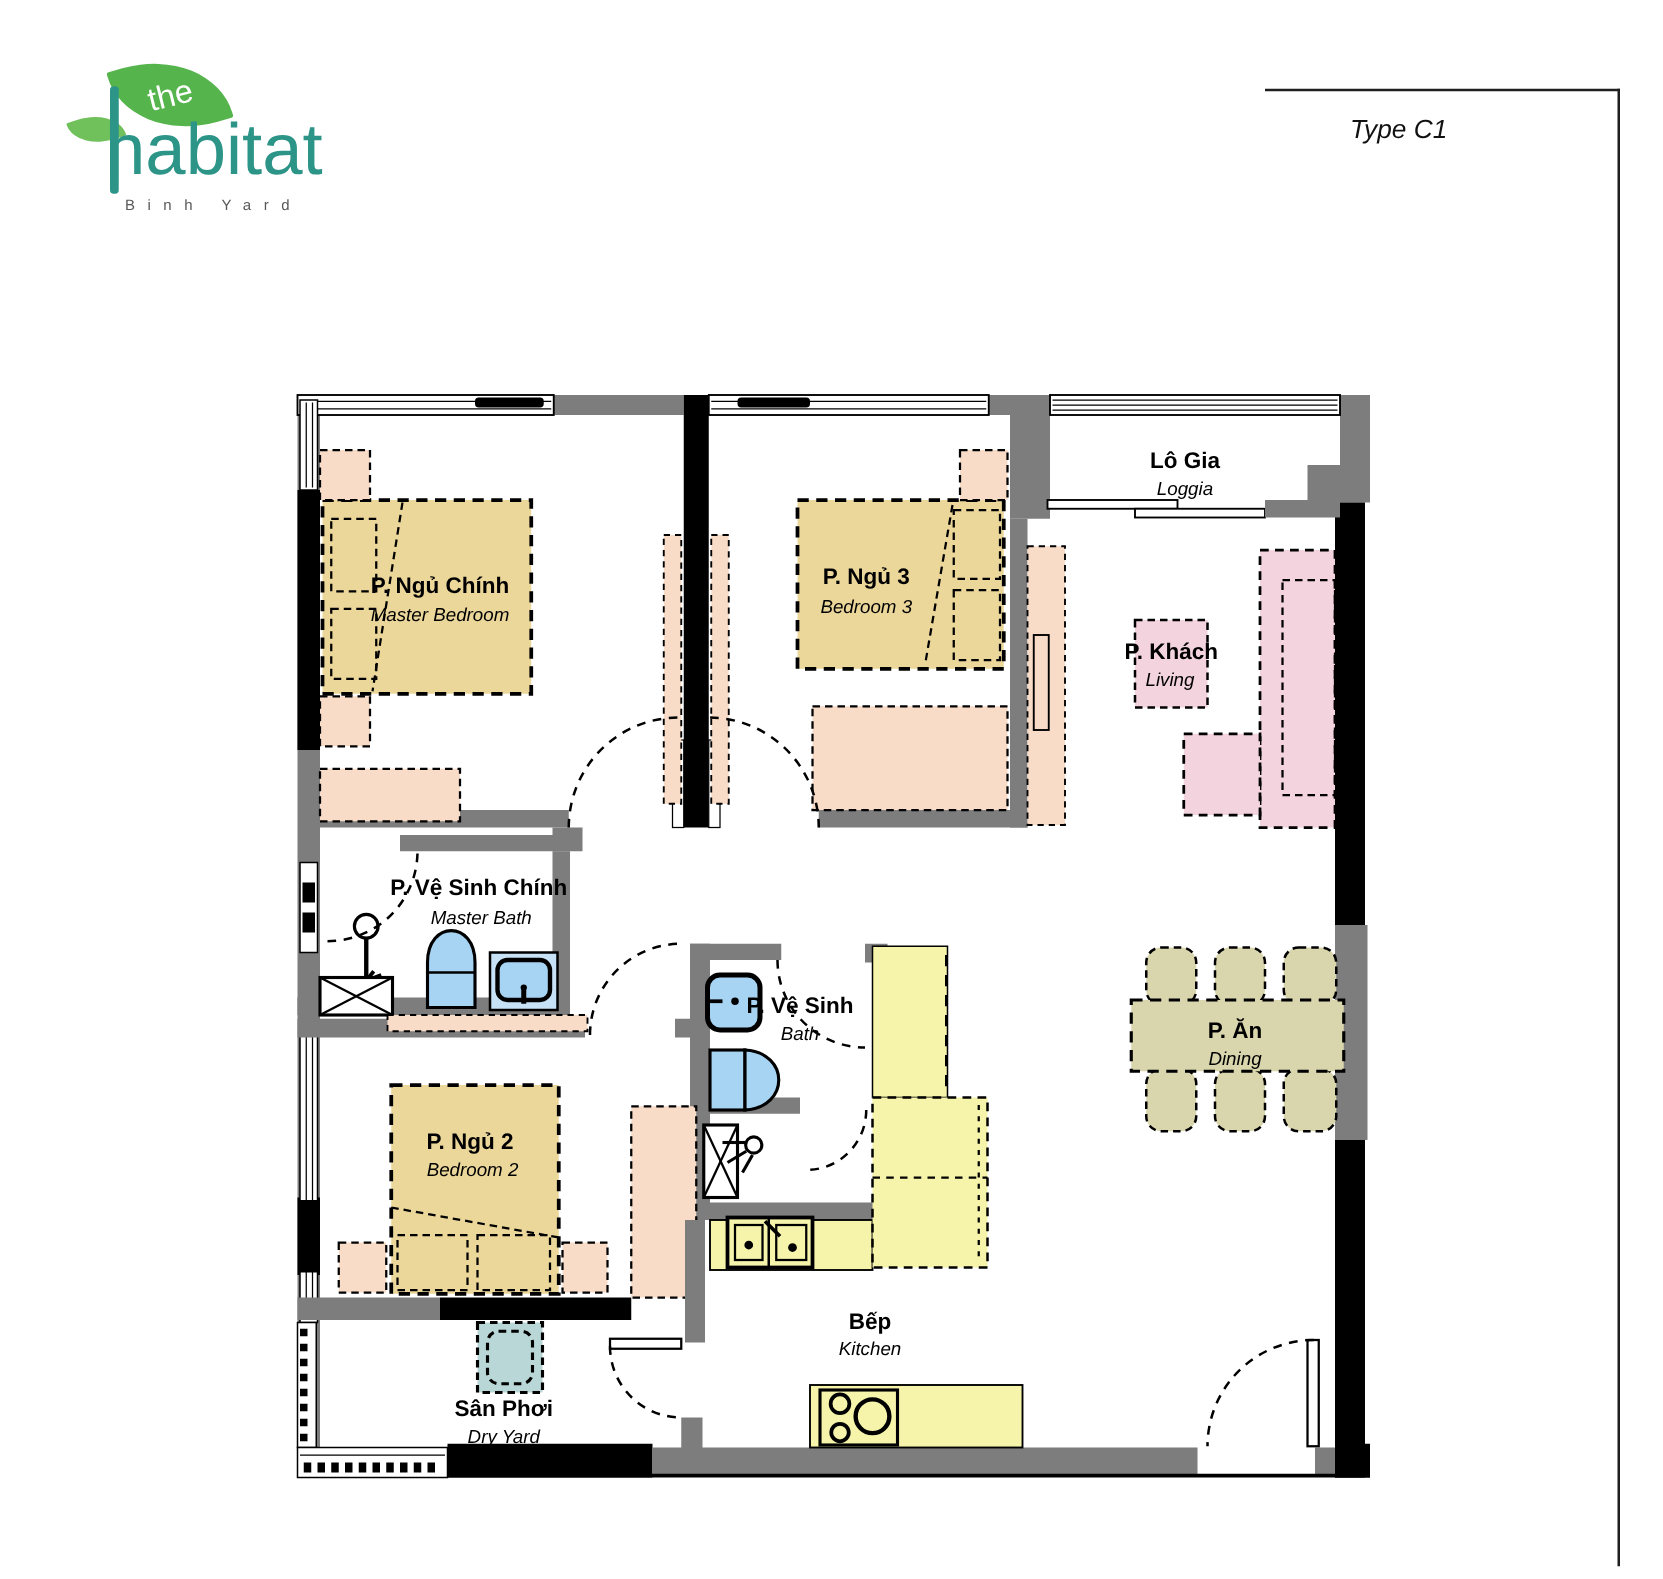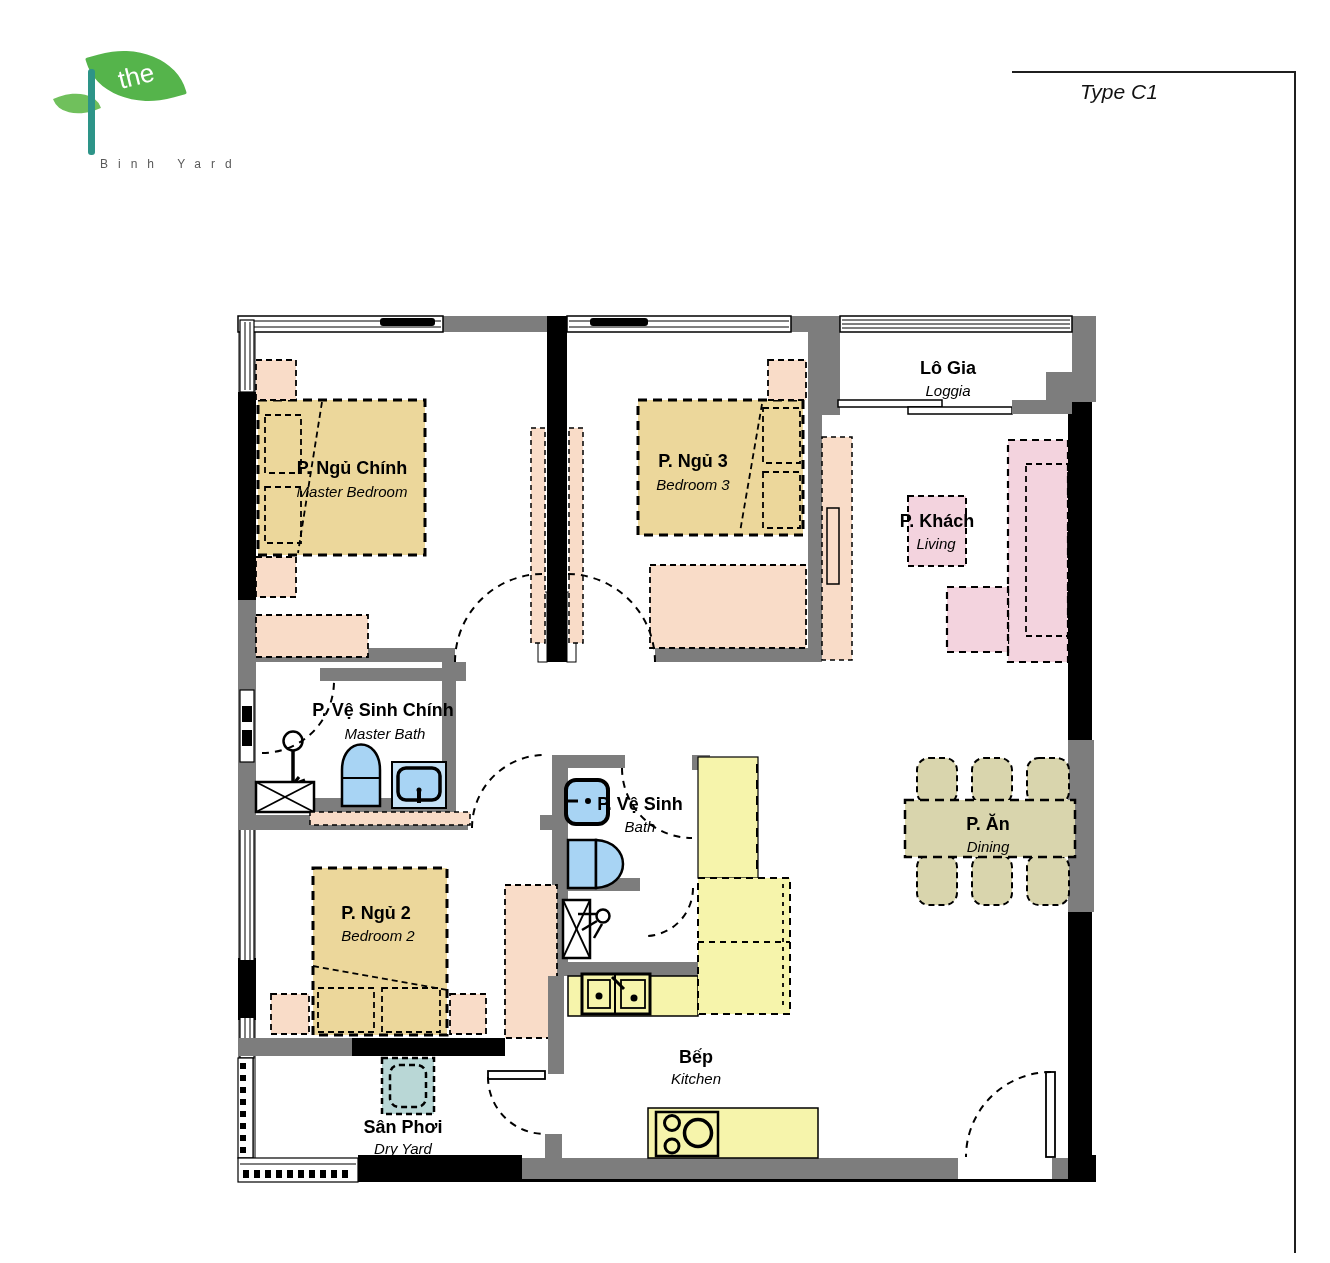--- a/index.html
+++ b/index.html
@@ -12,40 +12,41 @@
   .leaf.big{left:8px;top:0;width:88px;height:62px;background:#55b44b;transform:rotate(-16deg);display:flex;align-items:center;justify-content:center;}
   .leaf.small{left:-28px;top:46px;width:42px;height:25px;background:#70c05c;transform:rotate(-20deg);}
   .leaf.big span{color:#ffffff;font-size:26px;line-height:1;transform:rotate(2deg);}
   .stem{position:absolute;left:4px;top:24px;width:7px;height:86px;background:#2d9488;border-radius:3px;}
   .brand{position:absolute;left:0;top:46px;font-size:58px;line-height:1;color:#2d9488;letter-spacing:0px;}
   .brand-sub{position:absolute;left:16px;top:112px;font-size:12px;letter-spacing:10px;color:#595959;white-space:nowrap;}
 
   
   .titleblock{position:absolute;left:1076px;top:80px;}
   .titleblock .t1{font-size:40px;color:#111;letter-spacing:1px;}
-  .titleblock .t2{font-size:21px;font-style:italic;color:#111;margin-left:4px;}
+  .titleblock .t2{font-size:21px;font-style:italic;color:#111;margin-top:12px;margin-left:4px;}
   .frame-top{position:absolute;left:1012px;top:71px;width:284px;height:2px;background:#1f1f1f;}
   .frame-right{position:absolute;left:1294px;top:71px;width:2px;height:1182px;background:#1f1f1f;}
 
   
   svg{position:absolute;left:0;top:0;}
   .lbl{font-family:"Liberation Sans",sans-serif;font-size:18px;font-weight:bold;fill:#000;text-anchor:middle;}
   .lbl-en{font-family:"Liberation Sans",sans-serif;font-size:15px;font-style:italic;fill:#000;text-anchor:middle;}
 </style>
 </head>
 <body>
 
 <div class="page">
 
   <div class="logo">
     <div class="leaf small"></div>
     <div class="leaf big">
       <span>the</span>
     </div>
     <div class="stem"></div>
+    <div class="brand">habitat</div>
     <div class="brand-sub">Binh Yard</div>
   </div>
 
   <div class="frame-top"></div>
   <div class="frame-right"></div>
   <div class="titleblock">
     <div class="t2">Type C1</div>
   </div>
 
   <svg width="1330" height="1263" viewBox="0 0 1330 1263">

